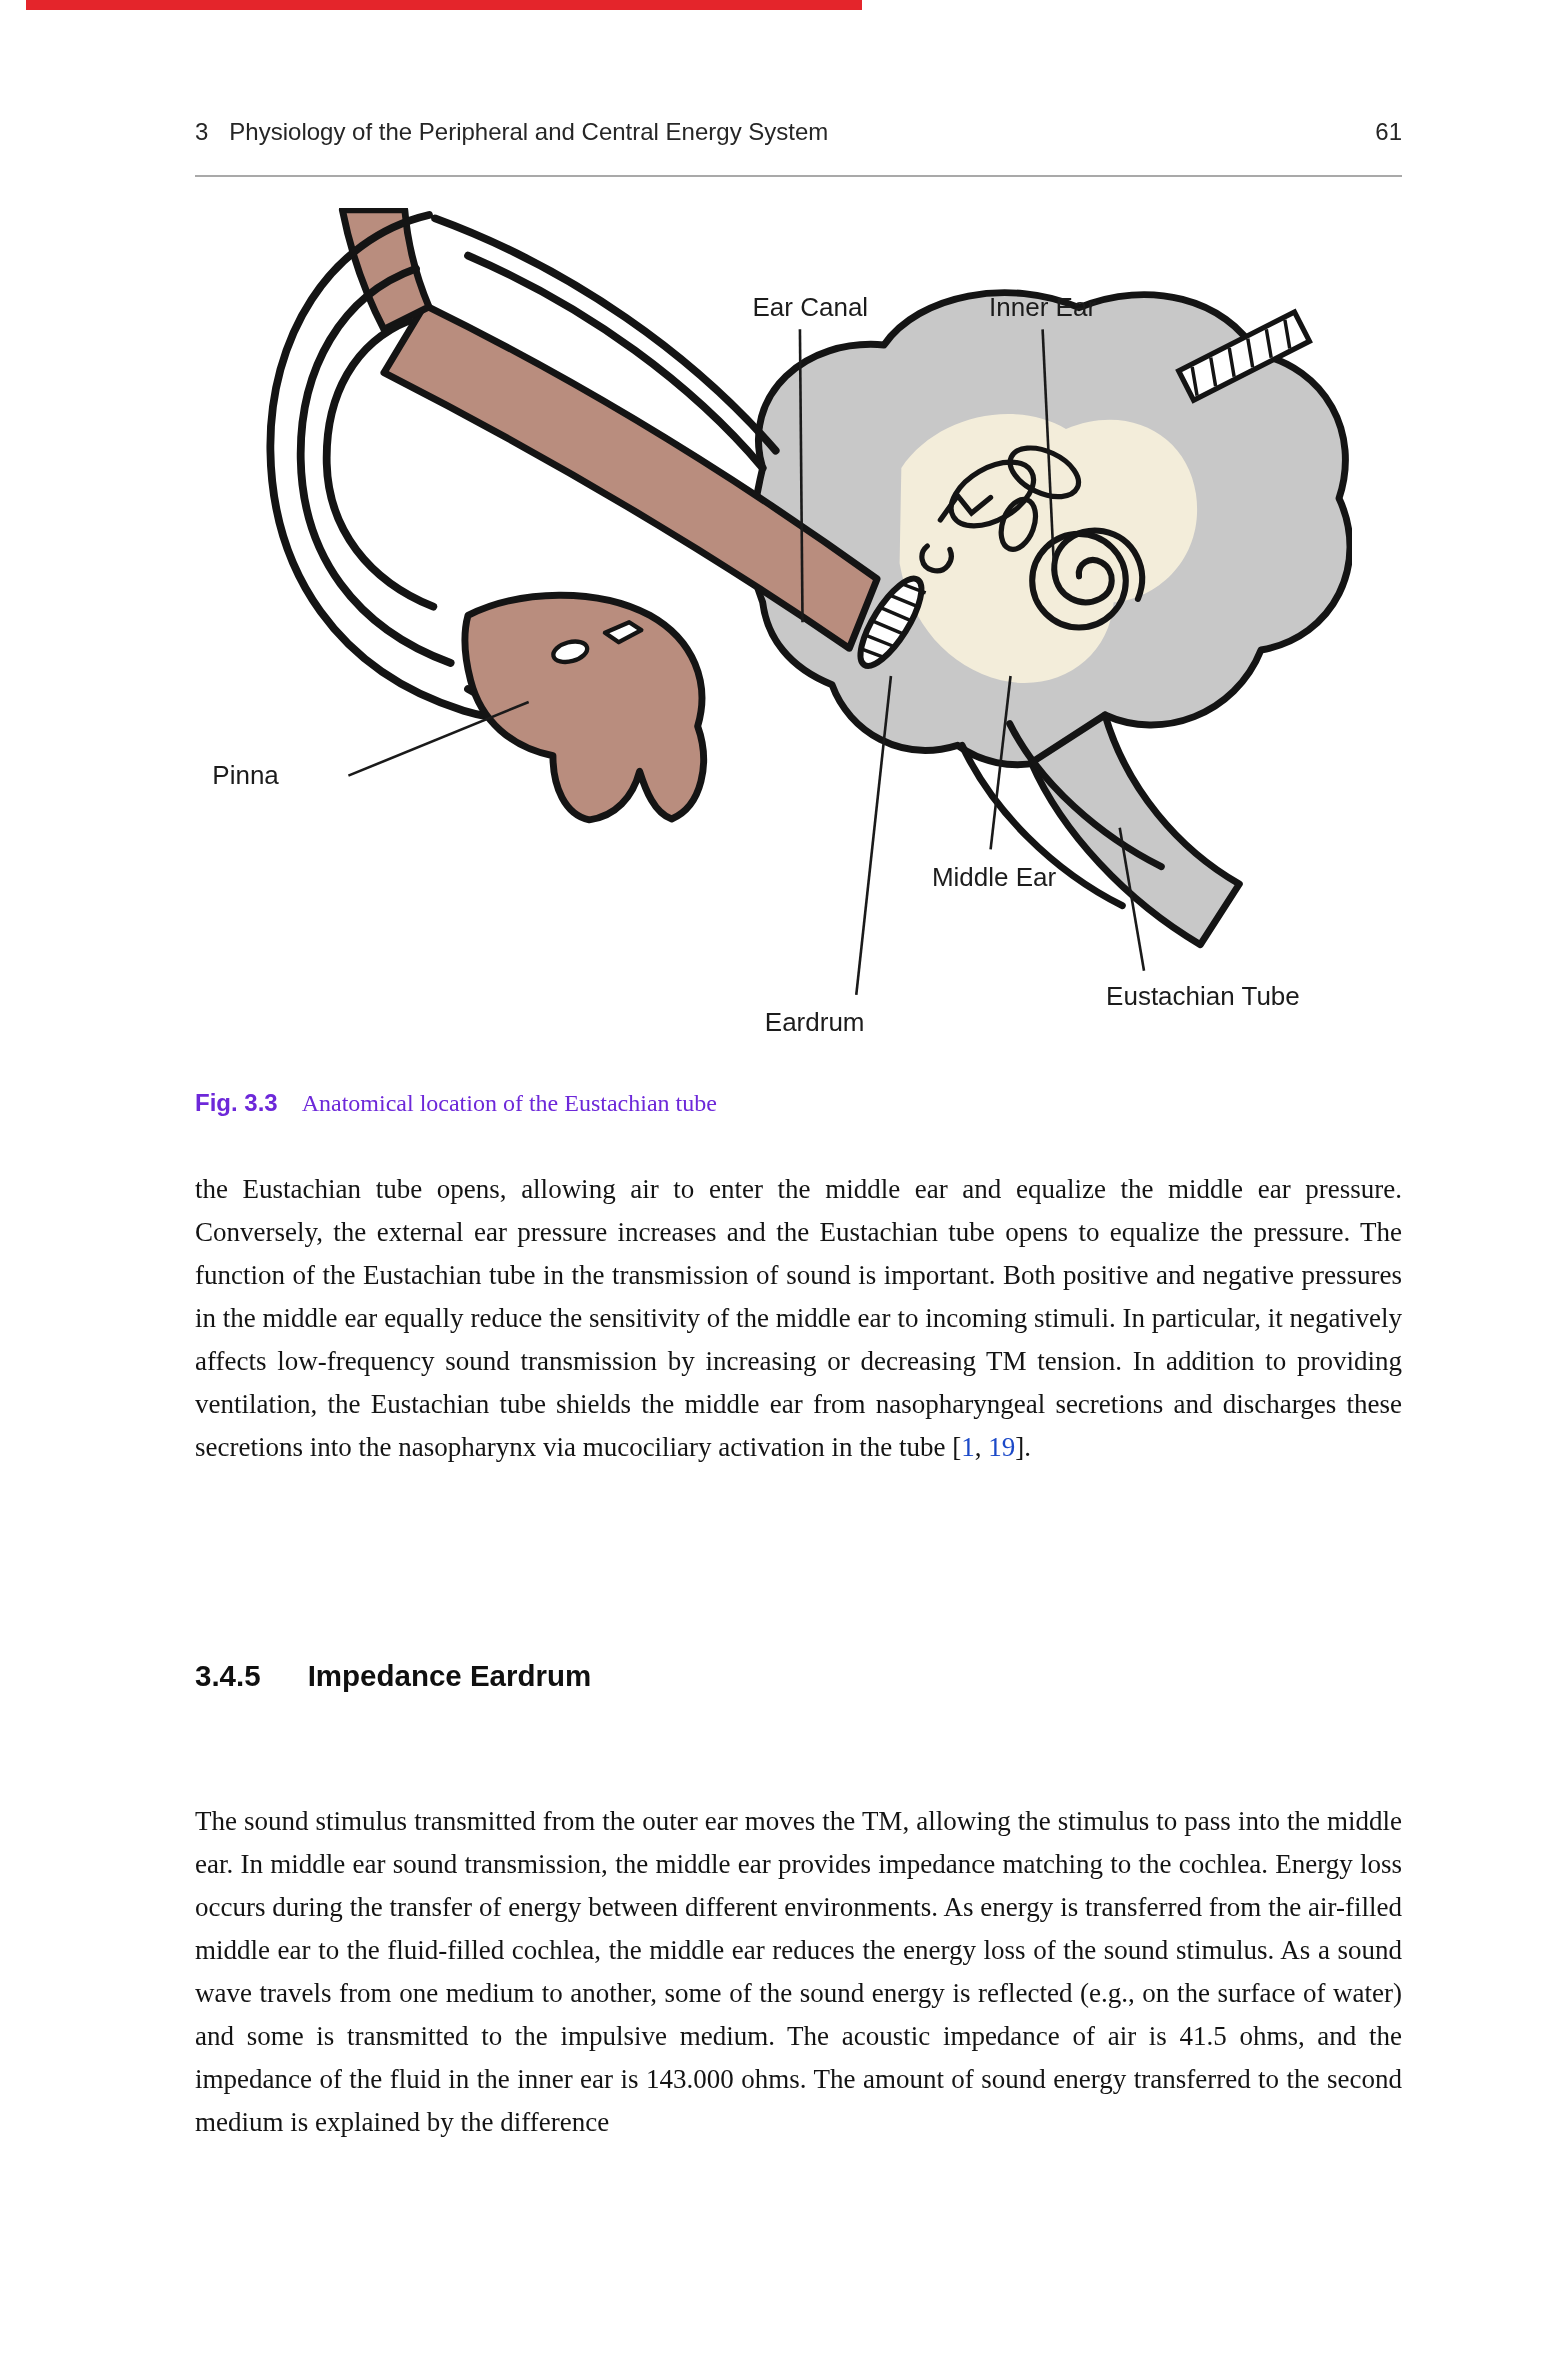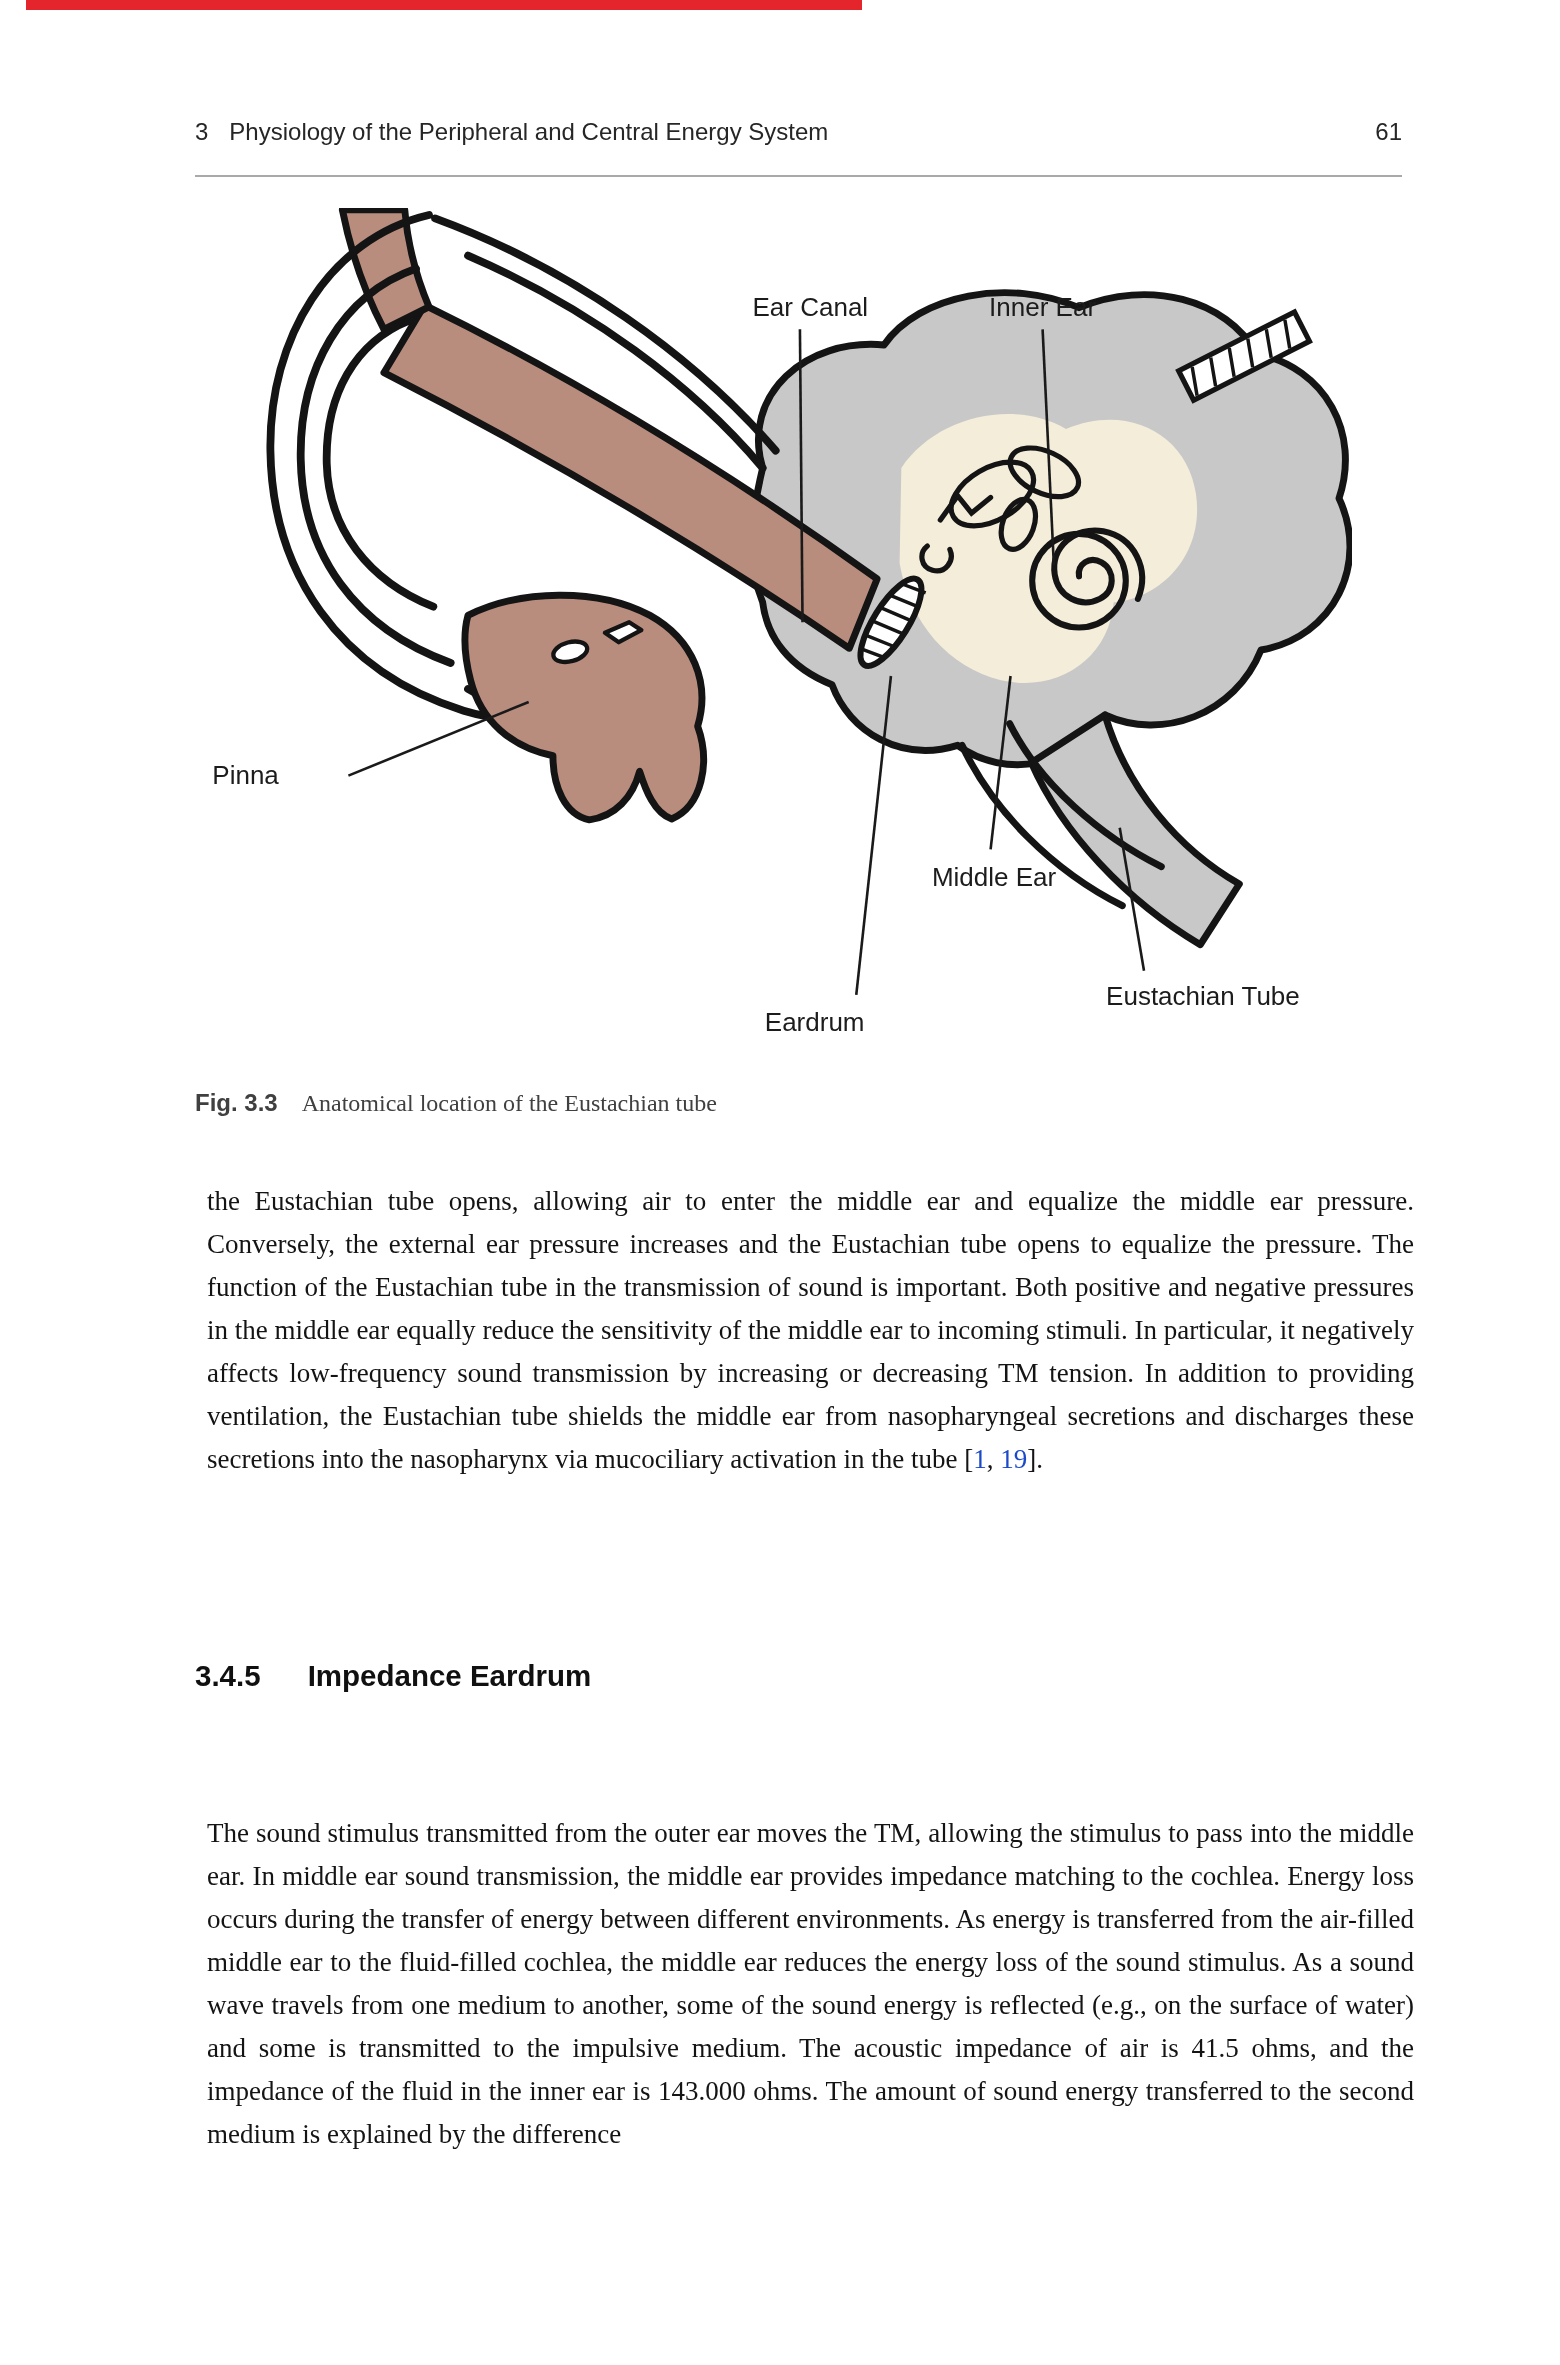--- a/index.html
+++ b/index.html
@@ -16,25 +16,25 @@
     font-family:"Liberation Sans", sans-serif; font-size:24px; color:#262626;
   }
   .running-head .head-left { display:flex; }
   .running-head .chapter-num { margin-right:21px; }
   .head-rule { position:absolute; left:195px; top:175px; width:1207px; height:1.7px; background:#a9a9a9; }
 
   .figure-svg { position:absolute; left:208px; top:208px; width:1144px; height:845px; }
   .fig-labels text { font-family:"Liberation Sans", sans-serif; font-size:30px; fill:#1c1c1c; }
   .leaders line { stroke:#1a1a1a; stroke-width:3px; }
 
-  .caption { position:absolute; left:195px; top:1089px; width:1207px; font-size:24px; color:#404040; }
+  .caption { position:absolute; left:195px; top:1089px; width:1207px; font-size:24px; color:#6d28d9; }
   .caption .fig-label { font-family:"Liberation Sans", sans-serif; font-weight:bold; margin-right:24px; }
 
   .body-text {
-    position:absolute; left:195px; width:1207px; margin:12px;
+    position:absolute; left:195px; width:1207px; margin:0;
     font-size:27px; line-height:43px; text-align:justify; color:#141414;
   }
   #para1 { top:1168px; }
   #para2 { top:1800px; }
 
   .section-heading {
     position:absolute; left:195px; top:1659px; width:1207px;
     font-family:"Liberation Sans", sans-serif; font-weight:bold; font-size:29.5px; color:#101010;
   }
   .section-heading .num { margin-right:47px;margin-top:40px; }

